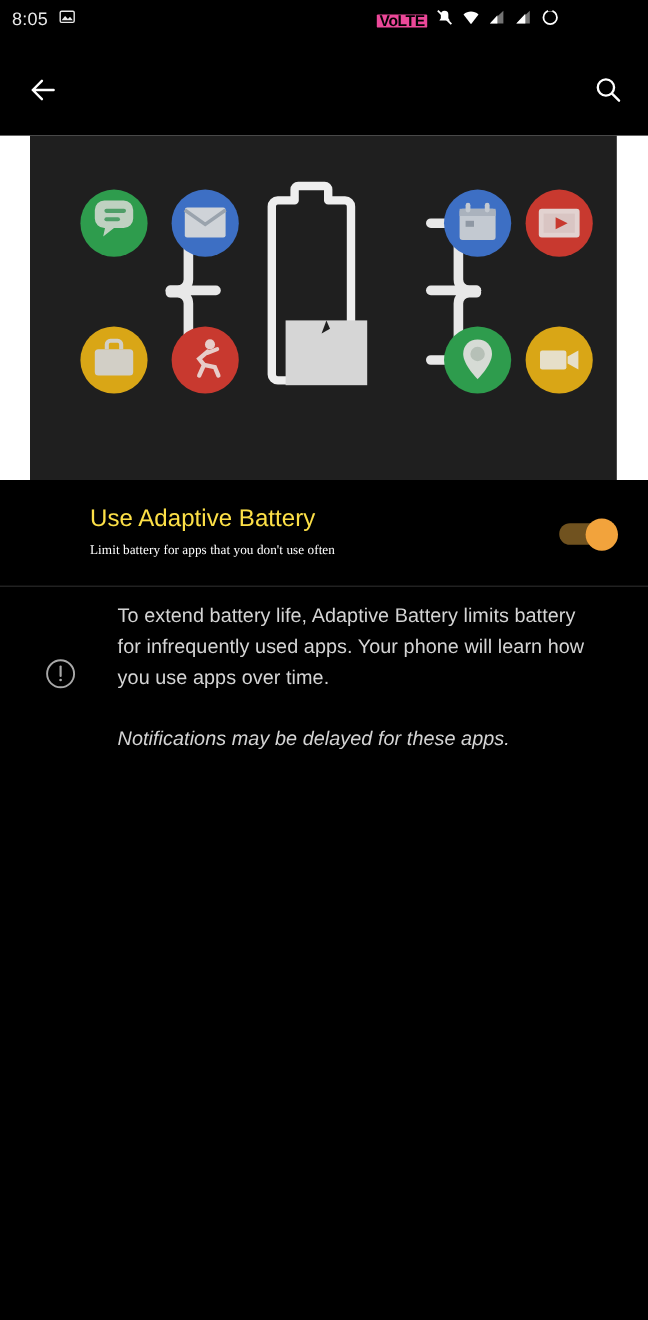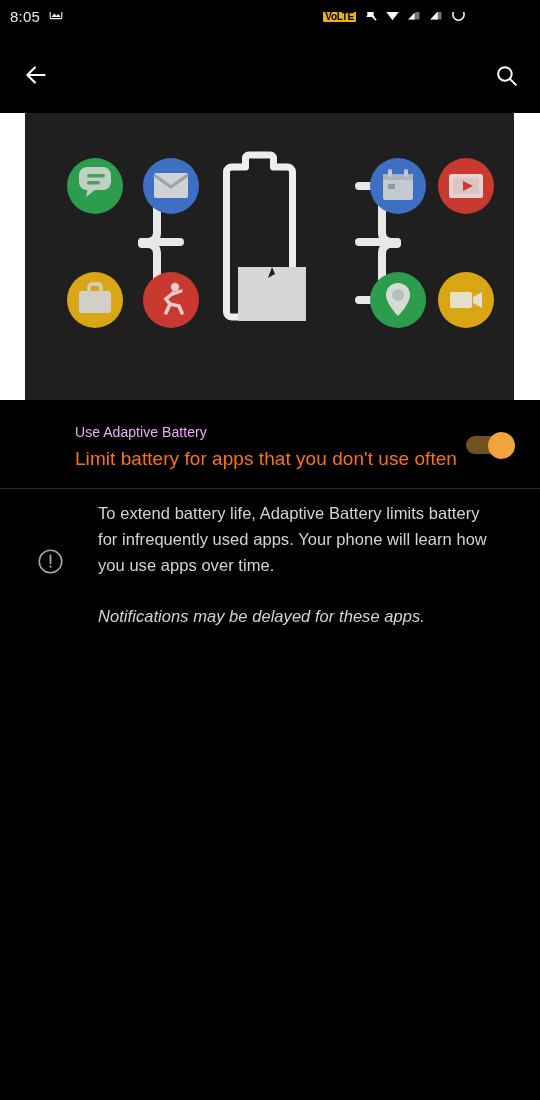--- a/index.html
+++ b/index.html
@@ -13,27 +13,27 @@
   .screen {
     position: relative;
     width: 540px;
     height: 1100px;
     background: #000000;
   }
 
   
   .status-bar {
     position: absolute;
-    top: 12px; left: 0;
+    top: 0; left: 0;
     width: 476px;
     height: 22px;
     display: flex;
     align-items: flex-start;
     justify-content: space-between;
-    padding: 0 10px;
+    padding: 12px 10px;
     overflow: hidden;
   }
   .status-left {
     display: flex;
     align-items: center;
     gap: 9px;
     margin-top: -5px;
   }
   .status-time {
     color: #e9e9e9;
@@ -41,22 +41,22 @@
     letter-spacing: .2px;
   }
   .status-right {
     display: flex;
     align-items: center;
     gap: 7px;
     margin-top: -5px;
   }
   .volte-badge {
     color: #000;
-    background: #eab308;
-    font-size: 10px;
+    background: #ec4899;
+    font-size: 13px;
     font-weight: bold;
     line-height: 11px;
     padding: 0 2px;
     border-radius: 1px;
     letter-spacing: -.3px;
   }
 
   
   .app-bar {
     position: absolute;
@@ -117,31 +117,32 @@
     top: 401px; left: 0;
     width: 540px;
     height: 87px;
     display: flex;
     align-items: center;
     padding: 0 24px 0 75px;
     cursor: pointer;
   }
   .toggle-texts { flex: 1; }
   .toggle-title {
-    color: #f0abfc;
-    font-size: 14px;
+    color: #fde047;
+    font-size: 20px;
     line-height: 26px;
     letter-spacing: .05px;
   }
   .toggle-sub {
-    color: #f97316;
-    font-size: 19px;
+    color: #ffffff;
+    font-size: 11px;
     line-height: 22px;
     margin-top: 3px;
     letter-spacing: .05px;
+    font-family: Liberation Serif, serif;
   }
   .switch {
     position: relative;
     width: 50px;
     height: 26px;
     flex-shrink: 0;
     cursor: pointer;
   }
   .switch-track {
     position: absolute;

